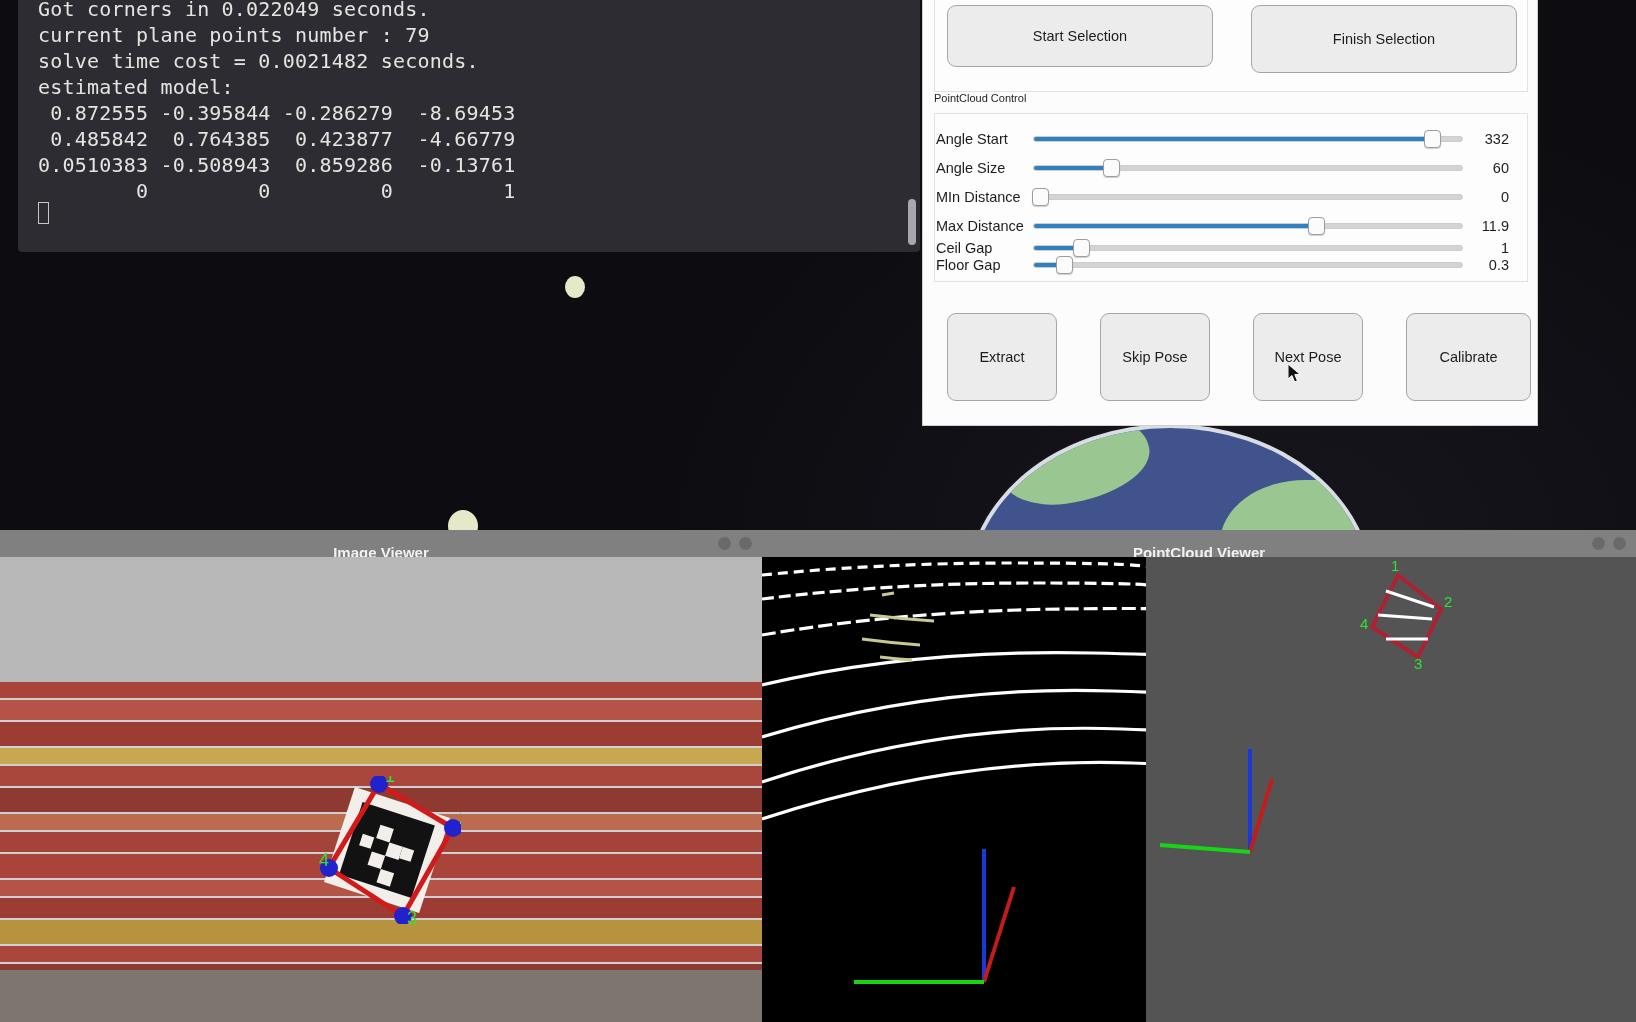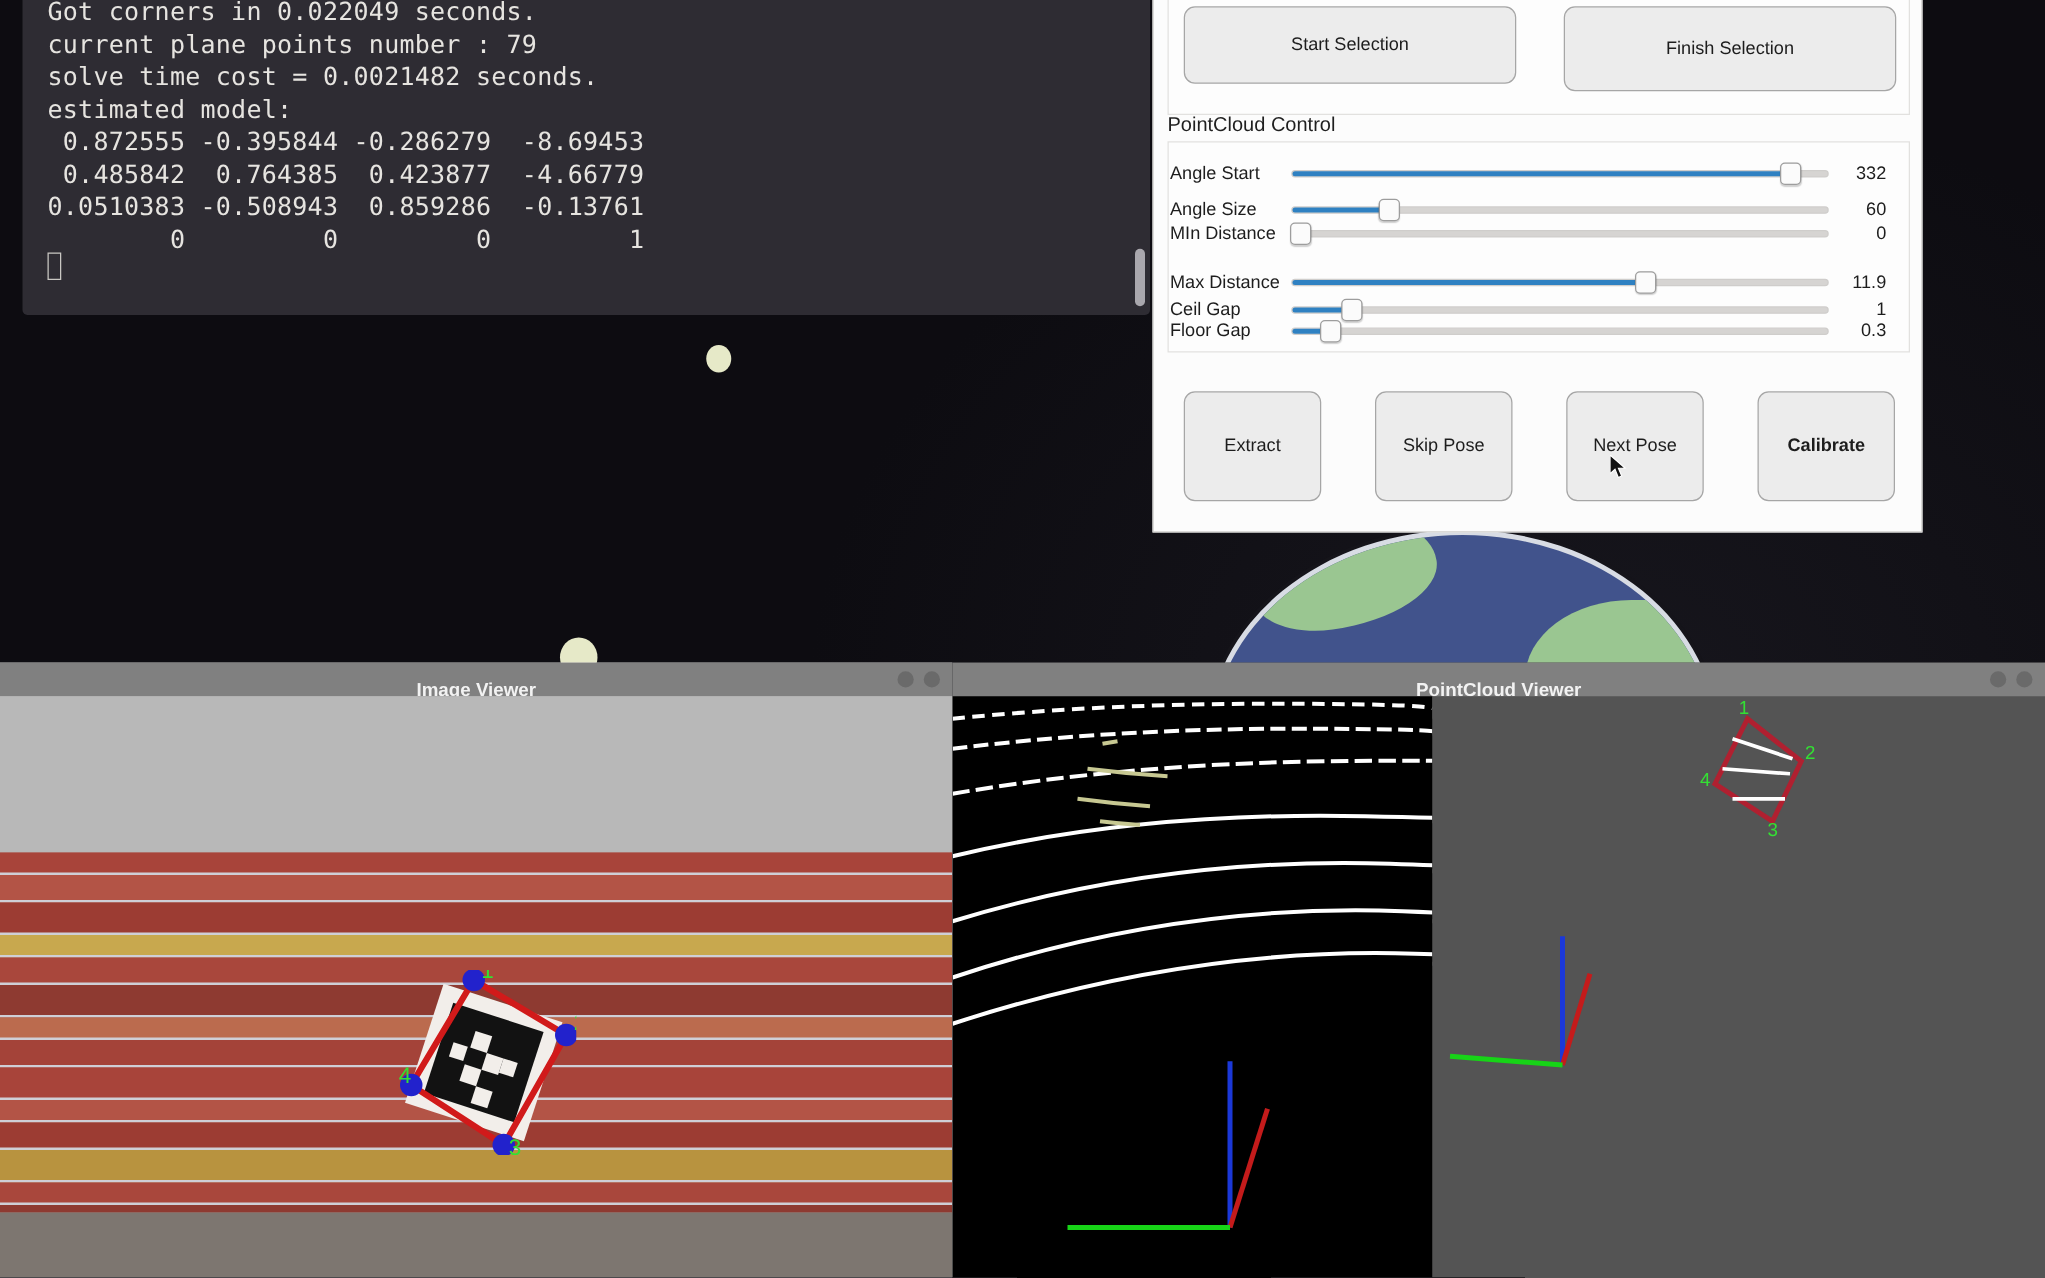--- a/index.html
+++ b/index.html
@@ -38,36 +38,36 @@
   #control-panel{position:absolute;left:922px;top:-8px;width:616px;height:434px;
      background:#fcfcfc;border:1px solid #d0cfcd;box-sizing:border-box;}
   .gbox{position:absolute;border:1px solid #e2e1df;background:#fdfdfd;}
   #sel-box{left:11px;top:0px;width:592px;height:97px;}
   .btn{position:absolute;background:#ececec;border:1px solid #a6a6a6;
      border-radius:9px;box-sizing:border-box;color:#1d1d1d;font-size:14.5px;
      display:flex;align-items:center;justify-content:center;cursor:default;}
   #btn-start-selection{left:24px;top:12px;width:266px;height:62px;}
   #btn-finish-selection{left:328px;top:12px;width:266px;height:68px;}
 
-  #pc-label{position:absolute;left:11px;top:99px;font-size:16px;color:#1f1f1f;}
+  #pc-label{position:absolute;left:11px;top:99px;font-size:11px;color:#1f1f1f;}
   #slider-box{left:11px;top:120px;width:592px;height:167px;}
   .srow{position:absolute;left:0;width:592px;height:20px;display:flex;align-items:center;}
   .slabel{width:110px;padding-left:13px;font-size:14.5px;color:#1d1d1d;box-sizing:border-box;}
   .strack{position:relative;width:430px;height:6px;background:#d6d4d2;
      border-radius:3px;border:1px solid #cfcdcb;box-sizing:border-box;}
   .sfill{position:absolute;left:0;top:0;height:100%;background:#2f81c2;border-radius:3px;}
   .sknob{position:absolute;top:-7px;width:17px;height:18px;background:#fbfbfb;
      border:1px solid #9d9d9d;border-radius:4px;box-sizing:border-box;
      box-shadow:0 1px 1px rgba(0,0,0,.18);}
   .sval{width:46px;text-align:right;font-size:14.5px;color:#1d1d1d;padding-right:3px;}
 
   #btn-extract{left:24px;top:320px;width:110px;height:88px;}
   #btn-skip-pose{left:177px;top:320px;width:110px;height:88px;}
   #btn-next-pose{left:330px;top:320px;width:110px;height:88px;}
-  #btn-calibrate{left:483px;top:320px;width:110px;height:88px;font-weight:bold;}
+  #btn-calibrate{left:483px;top:320px;width:125px;height:88px;}
 
   #cursor{position:absolute;left:1288px;top:364px;width:14px;height:20px;z-index:60;}
 
   
   .viewer{position:absolute;overflow:hidden;}
   .titlebar{position:absolute;left:0;top:0;width:100%;height:45px;
      background:#808080;display:flex;align-items:center;justify-content:center;}
   .titlebar .tt{color:#f2f2f2;font-size:15px;font-weight:bold;}
   .tbtns{position:absolute;right:10px;top:7px;display:flex;gap:8px;}
   .tbtn{width:13px;height:13px;border-radius:50%;background:#6a6a6a;}
@@ -133,21 +133,21 @@
 
   <div class="srow" style="top:165px;">
     <div class="slabel">Angle Size</div>
     <div class="strack">
       <div class="sfill" style="width:18%"></div>
       <div class="sknob" style="left:calc(18% - 8px)"></div>
     </div>
     <div class="sval">60</div>
   </div>
 
-  <div class="srow" style="top:184px;">
+  <div class="srow" style="top:194px;">
     <div class="slabel">MIn Distance</div>
     <div class="strack">
       <div class="sfill" style="width:0%"></div>
       <div class="sknob" style="left:-2px"></div>
     </div>
     <div class="sval">0</div>
   </div>
 
   <div class="srow" style="top:223px;">
     <div class="slabel">Max Distance</div>

